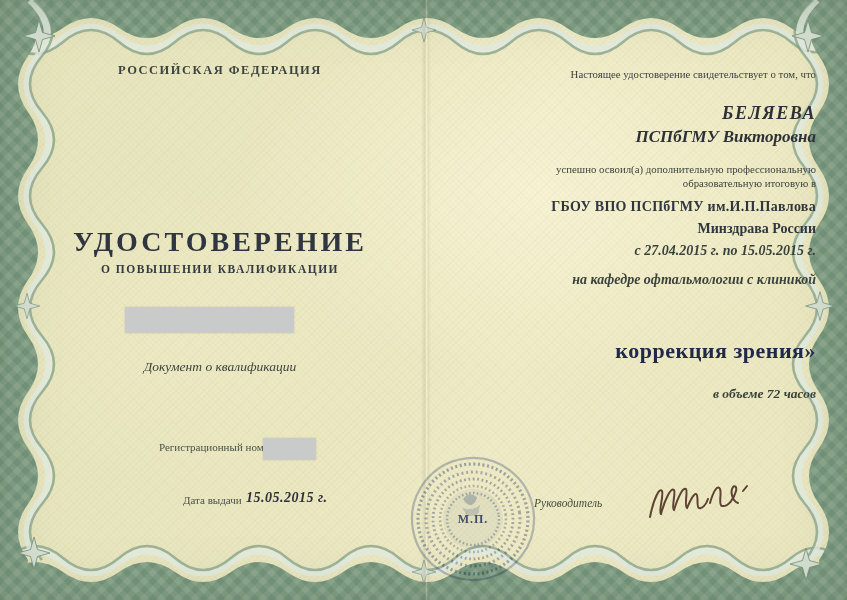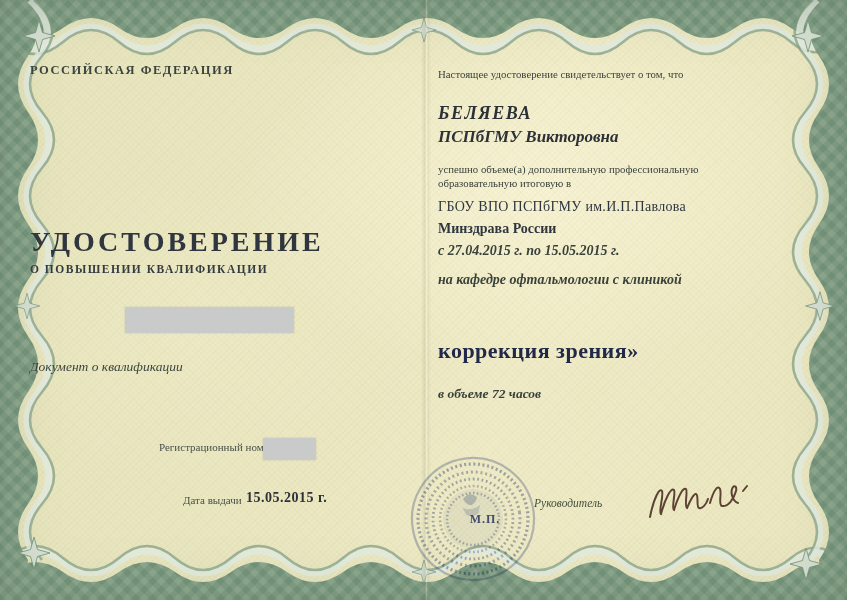--- a/index.html
+++ b/index.html
@@ -17,46 +17,46 @@
       repeating-linear-gradient(135deg, rgba(180,175,130,.14) 0 1px, transparent 1px 4px),
       repeating-linear-gradient(45deg, rgba(180,175,130,.12) 0 1px, transparent 1px 4px);}
   .vignette{position:absolute;inset:0;pointer-events:none;
     box-shadow:inset 0 0 60px rgba(110,130,105,.28), inset 0 0 8px rgba(90,110,90,.18);}
   
   .fold{position:absolute;top:0;left:421px;width:10px;height:600px;pointer-events:none;
     background:linear-gradient(90deg, rgba(120,115,80,0) 0%, rgba(120,115,80,.16) 40%, rgba(255,255,240,.25) 55%, rgba(120,115,80,.10) 70%, rgba(120,115,80,0) 100%);}
   .border-svg{position:absolute;inset:0;}
   
   .abs{position:absolute;}
-  .col-left{left:30px;width:380px;}
-  .col-right{left:438px;width:378px;text-align:left;}
+  .col-left{left:30px;width:380px;text-align:center;}
+  .col-right{left:438px;width:378px;text-align:right;}
   .country{top:63px;font-size:12.5px;font-weight:bold;letter-spacing:1.5px;color:#3c443f;}
   .big-title{top:226px;font-size:28px;font-weight:bold;letter-spacing:3px;color:#30363f;}
   .sub-title{top:263px;font-size:11.5px;font-weight:bold;letter-spacing:1.5px;color:#333a42;text-transform:uppercase;}
   .redact{position:absolute;background:#c8cbc9;border-radius:1px;box-shadow:0 0 2px rgba(120,120,120,.35);}
   .doc-type{top:359px;font-size:13.5px;font-style:italic;color:#3c433d;}
   .reg-label{left:159px;top:441px;font-size:11px;color:#49514a;}
   .date-label{left:183px;top:494px;font-size:11px;color:#49514a;}
-  .date-value{left:246px;top:490px;font-size:14px;font-weight:bold;color:#2e3138;letter-spacing:.5px;}
+  .date-value{left:246px;top:490px;font-size:14px;font-weight:bold;color:#2e3138;letter-spacing:.5px;font-style:italic;}
   .intro{top:68px;font-size:10.8px;color:#3a423d;}
   .surname{top:103px;font-size:18px;font-weight:bold;font-style:italic;letter-spacing:1.5px;color:#2c3138;}
   .fio{top:127px;font-size:17px;font-weight:bold;font-style:italic;color:#2c3138;}
   .small-line1{top:163px;font-size:10.8px;color:#3a423d;}
   .small-line2{top:177px;font-size:10.8px;color:#3a423d;}
-  .org1{top:199px;font-size:14px;font-weight:normal;color:#2f3640;letter-spacing:.3px;}
+  .org1{top:199px;font-size:14px;font-weight:bold;color:#2f3640;letter-spacing:.3px;}
   .org2{top:221px;font-size:14px;font-weight:bold;color:#2f3640;}
   .dept{top:228px;font-size:14px;font-style:italic;font-weight:bold;color:#39413b;margin-top:44px;}
   .period{top:243px;font-size:14px;font-style:italic;font-weight:bold;color:#39413b;}
   .attest{top:285px;font-size:10px;color:#3a423d;}
   .program1{top:308px;font-size:22px;font-weight:bold;color:#20294a;letter-spacing:.5px;}
   .program2{top:338px;font-size:22px;font-weight:bold;color:#20294a;letter-spacing:.5px;}
   .hours{top:386px;font-size:13.5px;font-style:italic;font-weight:bold;color:#39413b;}
   .head-label{left:534px;top:497px;font-size:11.5px;font-style:italic;color:#44503f;}
   .stamp{position:absolute;left:408px;top:454px;width:130px;height:130px;mix-blend-mode:multiply;}
-  .stamp-mp{position:absolute;left:420px;top:454px;width:130px;height:130px;display:flex;align-items:center;justify-content:center;
+  .stamp-mp{position:absolute;left:408px;top:454px;width:130px;height:130px;display:flex;align-items:center;justify-content:center;
     font-size:12px;letter-spacing:1px;color:rgba(55,70,135,.9);font-weight:bold;mix-blend-mode:multiply;}
   .signature{position:absolute;left:642px;top:477px;width:120px;height:55px;}
 </style>
 </head>
 <body>
 
 <div class="cert">
   <div class="texture"></div>
 
   <svg class="border-svg" width="847" height="600" viewBox="0 0 847 600">
@@ -103,21 +103,21 @@
   <div class="redact" style="left:125px;top:307px;width:169px;height:26px;"></div>
   <div class="abs col-left doc-type">Документ о квалификации</div>
   <div class="abs reg-label">Регистрационный номер</div>
   <div class="redact" style="left:263px;top:438px;width:53px;height:22px;"></div>
   <div class="abs date-label">Дата выдачи</div>
   <div class="abs date-value">15.05.2015 г.</div>
 
   <div class="abs col-right intro">Настоящее удостоверение свидетельствует о том, что</div>
   <div class="abs col-right surname">БЕЛЯЕВА</div>
   <div class="abs col-right fio">ПСПбГМУ Викторовна</div>
-  <div class="abs col-right small-line1">успешно объеме(а) дополнительную профессиональную</div>
+  <div class="abs col-right small-line1">успешно освоил(а) дополнительную профессиональную</div>
   <div class="abs col-right small-line2">образовательную итоговую в</div>
   <div class="abs col-right org1">ГБОУ ВПО ПСПбГМУ им.И.П.Павлова</div>
   <div class="abs col-right org2">Минздрава России</div>
   <div class="abs col-right dept">на кафедре офтальмологии с клиникой</div>
   <div class="abs col-right period">с 27.04.2015 г. по 15.05.2015 г.</div>
   <div class="abs col-right program2">коррекция зрения»</div>
   <div class="abs col-right hours">в объеме 72 часов</div>
 
   <svg class="stamp" viewBox="0 0 130 130">
     <g transform="rotate(-8 65 65)" stroke="rgba(86,104,168,0.7)" fill="none">

